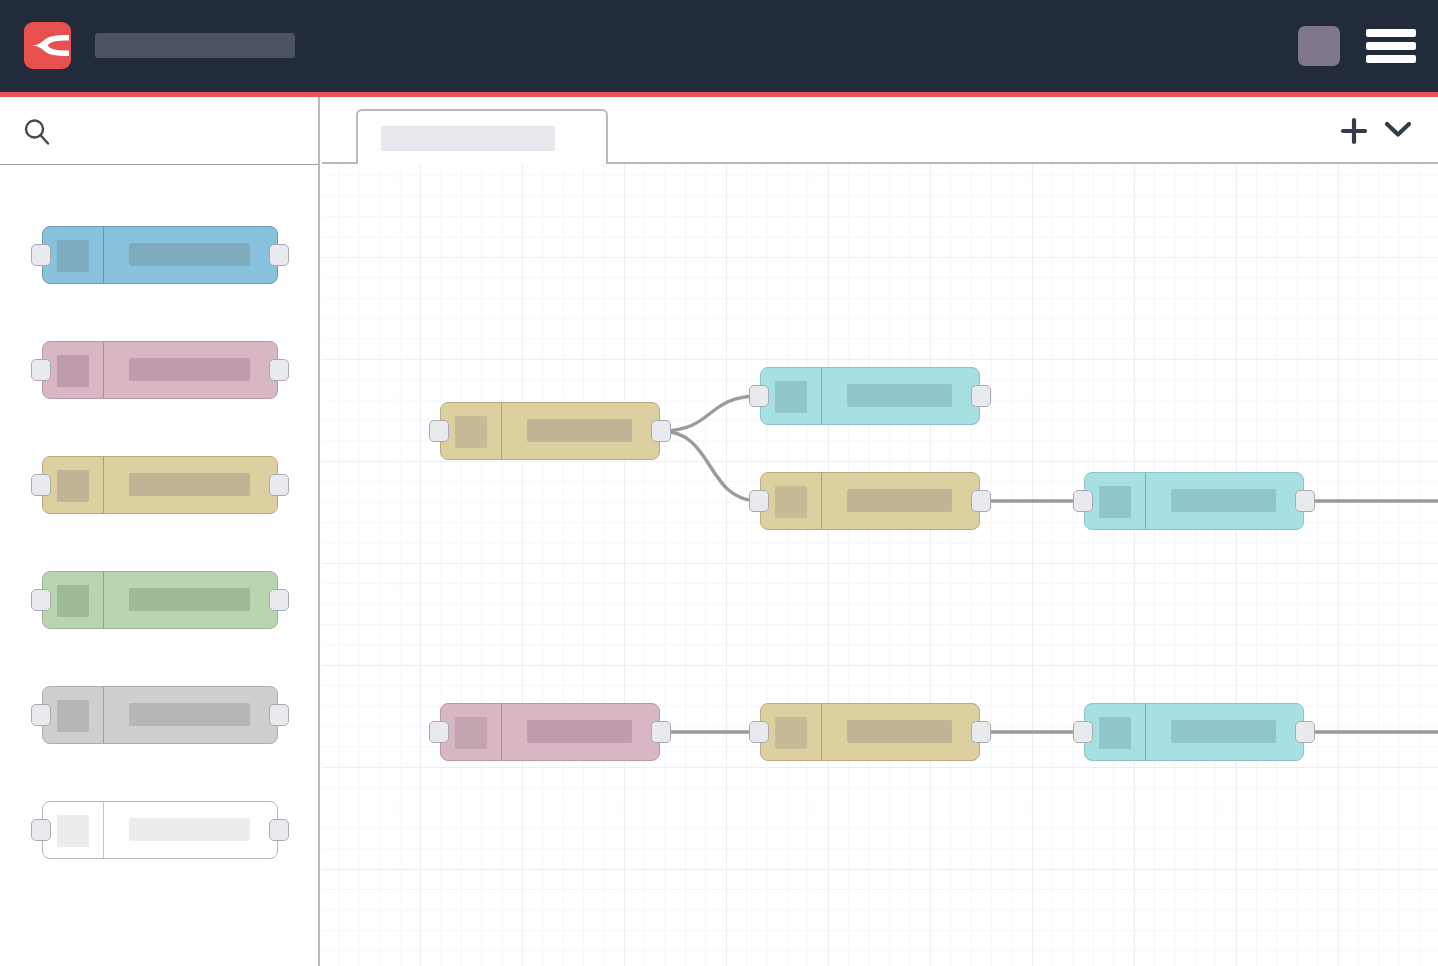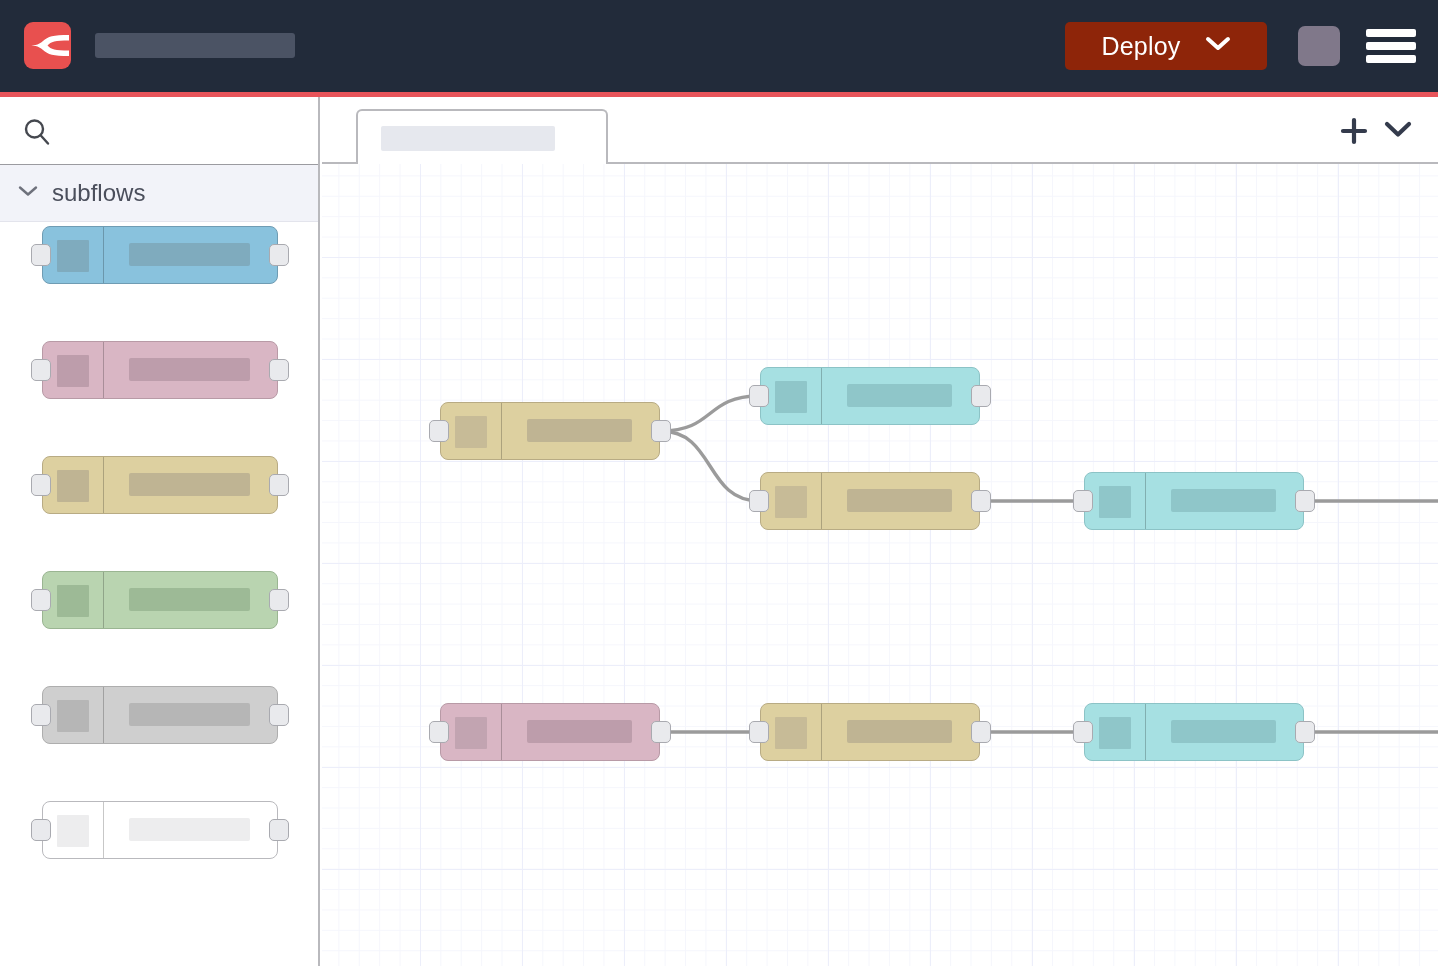--- a/index.html
+++ b/index.html
@@ -289,28 +289,20 @@
 <div id="app">
 
   <div class="header">
     <div class="logo">
       <svg width="47" height="47" viewBox="0 0 47 47" aria-hidden="true">
         <path d="M2 23.5 C 10 23.5, 14 23.5, 19 19 C 24 14.5, 29 13, 45 13 L45 18.5 C 31 18.5, 27 19.5, 23.5 23.5 C 27 27.5, 31 28.5, 45 28.5 L45 34 C 29 34, 24 32.5, 19 28 C 14 23.5, 10 23.5, 2 23.5 Z" fill="#ffffff"></path>
       </svg>
     </div>
     <div class="header-title-placeholder"></div>
 
-    <div class="deploy-button">
-      <span class="deploy-label">Deploy</span>
-      <span class="deploy-chev">
-        <svg width="26" height="16" viewBox="0 0 26 16" aria-hidden="true">
-          <path d="M3 3 L13 12 L23 3" stroke="#ffffff" stroke-width="4" fill="none" stroke-linecap="round" stroke-linejoin="round"></path>
-        </svg>
-      </span>
-    </div>
 
     <div class="avatar-box"></div>
 
     <div class="hamburger">
       <span></span>
       <span></span>
       <span></span>
     </div>
   </div>
   <div class="header-redline"></div>
@@ -320,28 +312,20 @@
     <div class="palette-search">
       <span class="search-icon">
         <svg width="30" height="30" viewBox="0 0 30 30" aria-hidden="true">
           <circle cx="12.5" cy="12" r="8.5" stroke="#45484f" stroke-width="2.4" fill="none"></circle>
           <line x1="18.6" y1="18.2" x2="26" y2="26.5" stroke="#45484f" stroke-width="2.4" stroke-linecap="round"></line>
         </svg>
       </span>
 
     </div>
 
-    <div class="palette-category">
-      <span class="cat-chevron">
-        <svg width="22" height="14" viewBox="0 0 22 14" aria-hidden="true">
-          <path d="M3 3.5 L11 10.5 L19 3.5" stroke="#6e717c" stroke-width="2.4" fill="none" stroke-linecap="round" stroke-linejoin="round"></path>
-        </svg>
-      </span>
-      <span class="cat-label">subflows</span>
-    </div>
 
     <div class="palette-list" id="palette-list">
         <div class="palette-item" style="top: 4px;">
           <div class="node-shell" style="background: rgb(137, 194, 221); border-color: rgb(111, 156, 179);">
             <div class="node-divider" style="left: 60px;"></div>
             <div class="node-iconbox" style="left: 14px; top: 13px; width: 32px; height: 32px; background: rgb(127, 171, 190);"></div>
             <div class="node-labelbar" style="left: 86px; top: 16px; width: 121px; height: 23px; background: rgb(127, 171, 190);"></div>
           </div>
           <div class="port" style="left: -11px; top: 18px;"></div>
           <div class="port" style="left: 227px; top: 18px;"></div>

